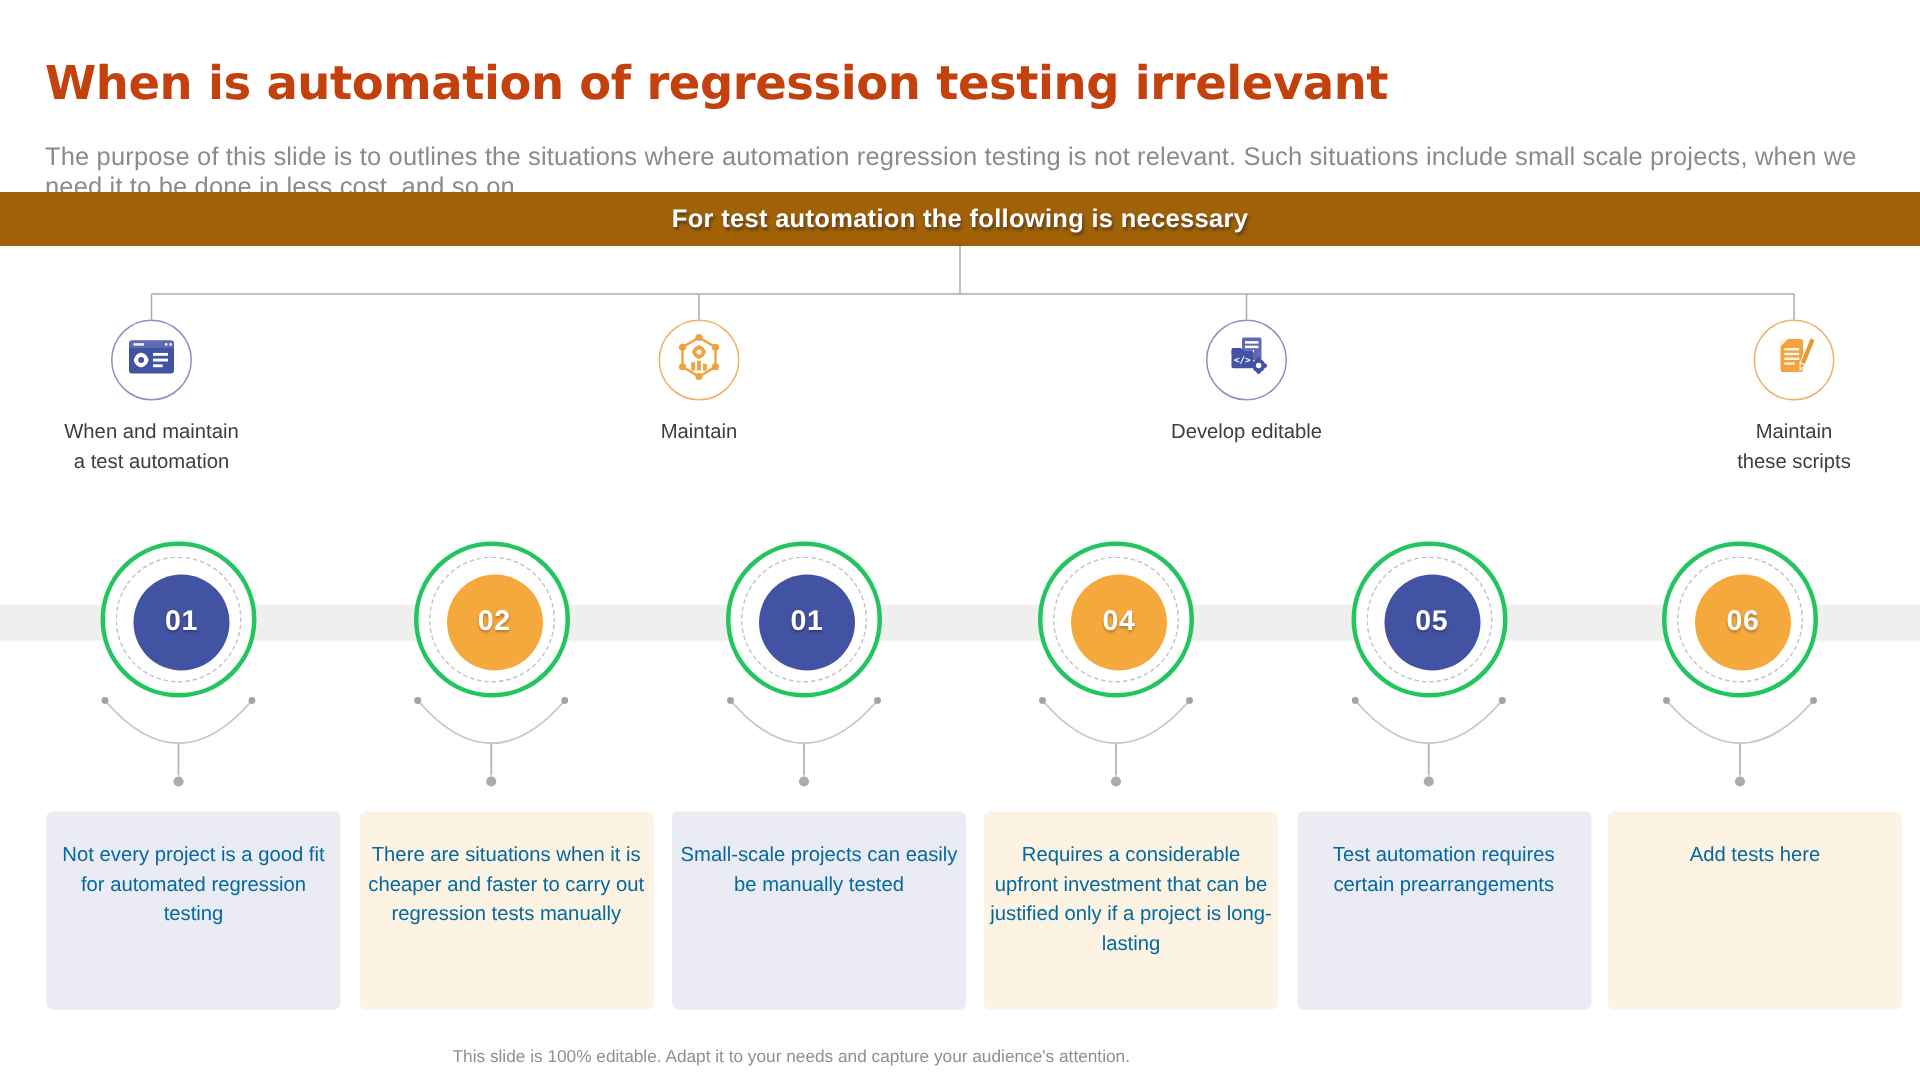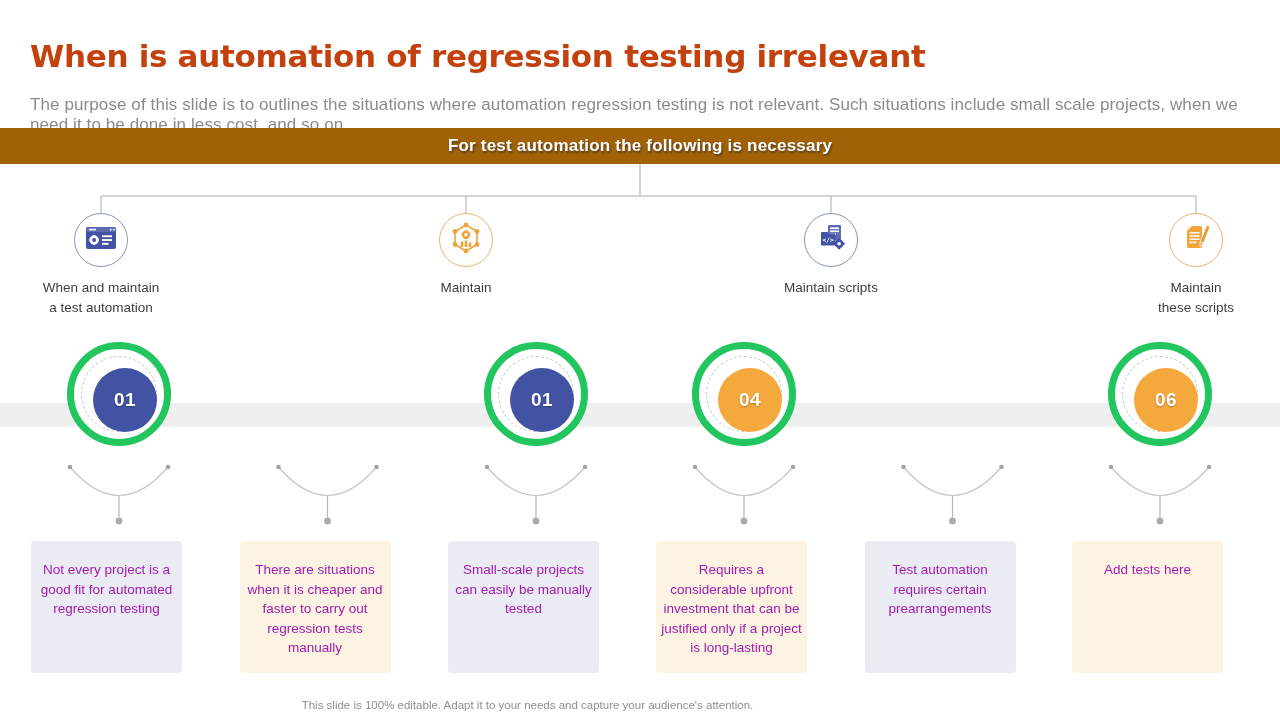--- a/index.html
+++ b/index.html
@@ -36,40 +36,40 @@
   .req-circle.purple{border:1px solid #8a92bd;}
   .req-circle.orange{border:1px solid #edb268;}
   .req-label{
     position:absolute;top:278px;width:220px;text-align:center;
     font-size:13.5px;color:#3d3d3d;line-height:1.45;
   }
   
   .strip{position:absolute;left:0;top:403px;width:1280px;height:24px;background:#efefef;}
   
   .node-outer{
-    position:absolute;top:342px;width:104px;height:104px;border-radius:50%;
-    background:#fff;border:7px solid #22c55e;box-sizing:border-box;
+    position:absolute;top:361px;width:104px;height:104px;border-radius:50%;
+    background:#fff;border:3px solid #22c55e;box-sizing:border-box;
   }
   .node-dashed{
     position:absolute;left:7px;top:7px;right:7px;bottom:7px;
     border:1px dashed #c3c3c3;border-radius:50%;
   }
   .node-num{
     position:absolute;left:19px;top:19px;width:64px;height:64px;border-radius:50%;
     display:flex;align-items:center;justify-content:center;
     color:#fff;font-weight:bold;font-size:19px;letter-spacing:.5px;
     text-shadow:0 1px 2px rgba(0,0,0,.3);
   }
   .c-purple{background:#4353A4;}
   .c-orange{background:#F5A93D;}
   
   .box{
-    position:absolute;top:541px;width:151px;height:132px;border-radius:4px;
+    position:absolute;top:541px;width:196px;height:132px;border-radius:4px;
     box-sizing:border-box;padding:19px 3px 0;text-align:center;
-    font-size:13.5px;line-height:1.45;color:#a21caf;
+    font-size:13.5px;line-height:1.45;color:#0369a1;
   }
   .box.lav{background:#EAEBF3;}
   .box.cream{background:#FCF3E3;}
   
   .footer{
     position:absolute;left:0;top:699px;width:1055px;text-align:center;
     font-size:11.5px;color:#8f8f8f;margin:0;
   }
 </style>
 </head>
@@ -225,40 +225,48 @@
   </div>
 
   <div class="req-label" style="left:-9px">
     <span>When and maintain</span><br>
     <span>a test automation</span>
   </div>
   <div class="req-label" style="left:356px">
     <span>Maintain</span>
   </div>
   <div class="req-label" style="left:721px">
-    <span>Maintain scripts</span>
+    <span>Develop editable</span>
   </div>
   <div class="req-label" style="left:1086px">
     <span>Maintain</span><br>
     <span>these scripts</span>
   </div>
 
   <div class="strip"></div>
 
   <div class="node-outer" style="left:67px">
     <div class="node-dashed"></div>
     <div class="node-num c-purple">01</div>
   </div>
+  <div class="node-outer" style="left:275.5px">
+    <div class="node-dashed"></div>
+    <div class="node-num c-orange">02</div>
+  </div>
   <div class="node-outer" style="left:484px">
     <div class="node-dashed"></div>
     <div class="node-num c-purple">01</div>
   </div>
   <div class="node-outer" style="left:692px">
     <div class="node-dashed"></div>
     <div class="node-num c-orange">04</div>
+  </div>
+  <div class="node-outer" style="left:900.5px">
+    <div class="node-dashed"></div>
+    <div class="node-num c-purple">05</div>
   </div>
   <div class="node-outer" style="left:1108px">
     <div class="node-dashed"></div>
     <div class="node-num c-orange">06</div>
   </div>
 
   <div class="box lav" style="left:31px">Not every project is a good fit for automated regression testing</div>
   <div class="box lav" style="left:448px">Small-scale projects can easily be manually tested</div>
   <div class="box cream" style="left:239.5px">There are situations when it is cheaper and faster to carry out regression tests manually</div>
   <div class="box cream" style="left:656px">Requires a considerable upfront investment that can be justified only if a project is long-lasting</div>

